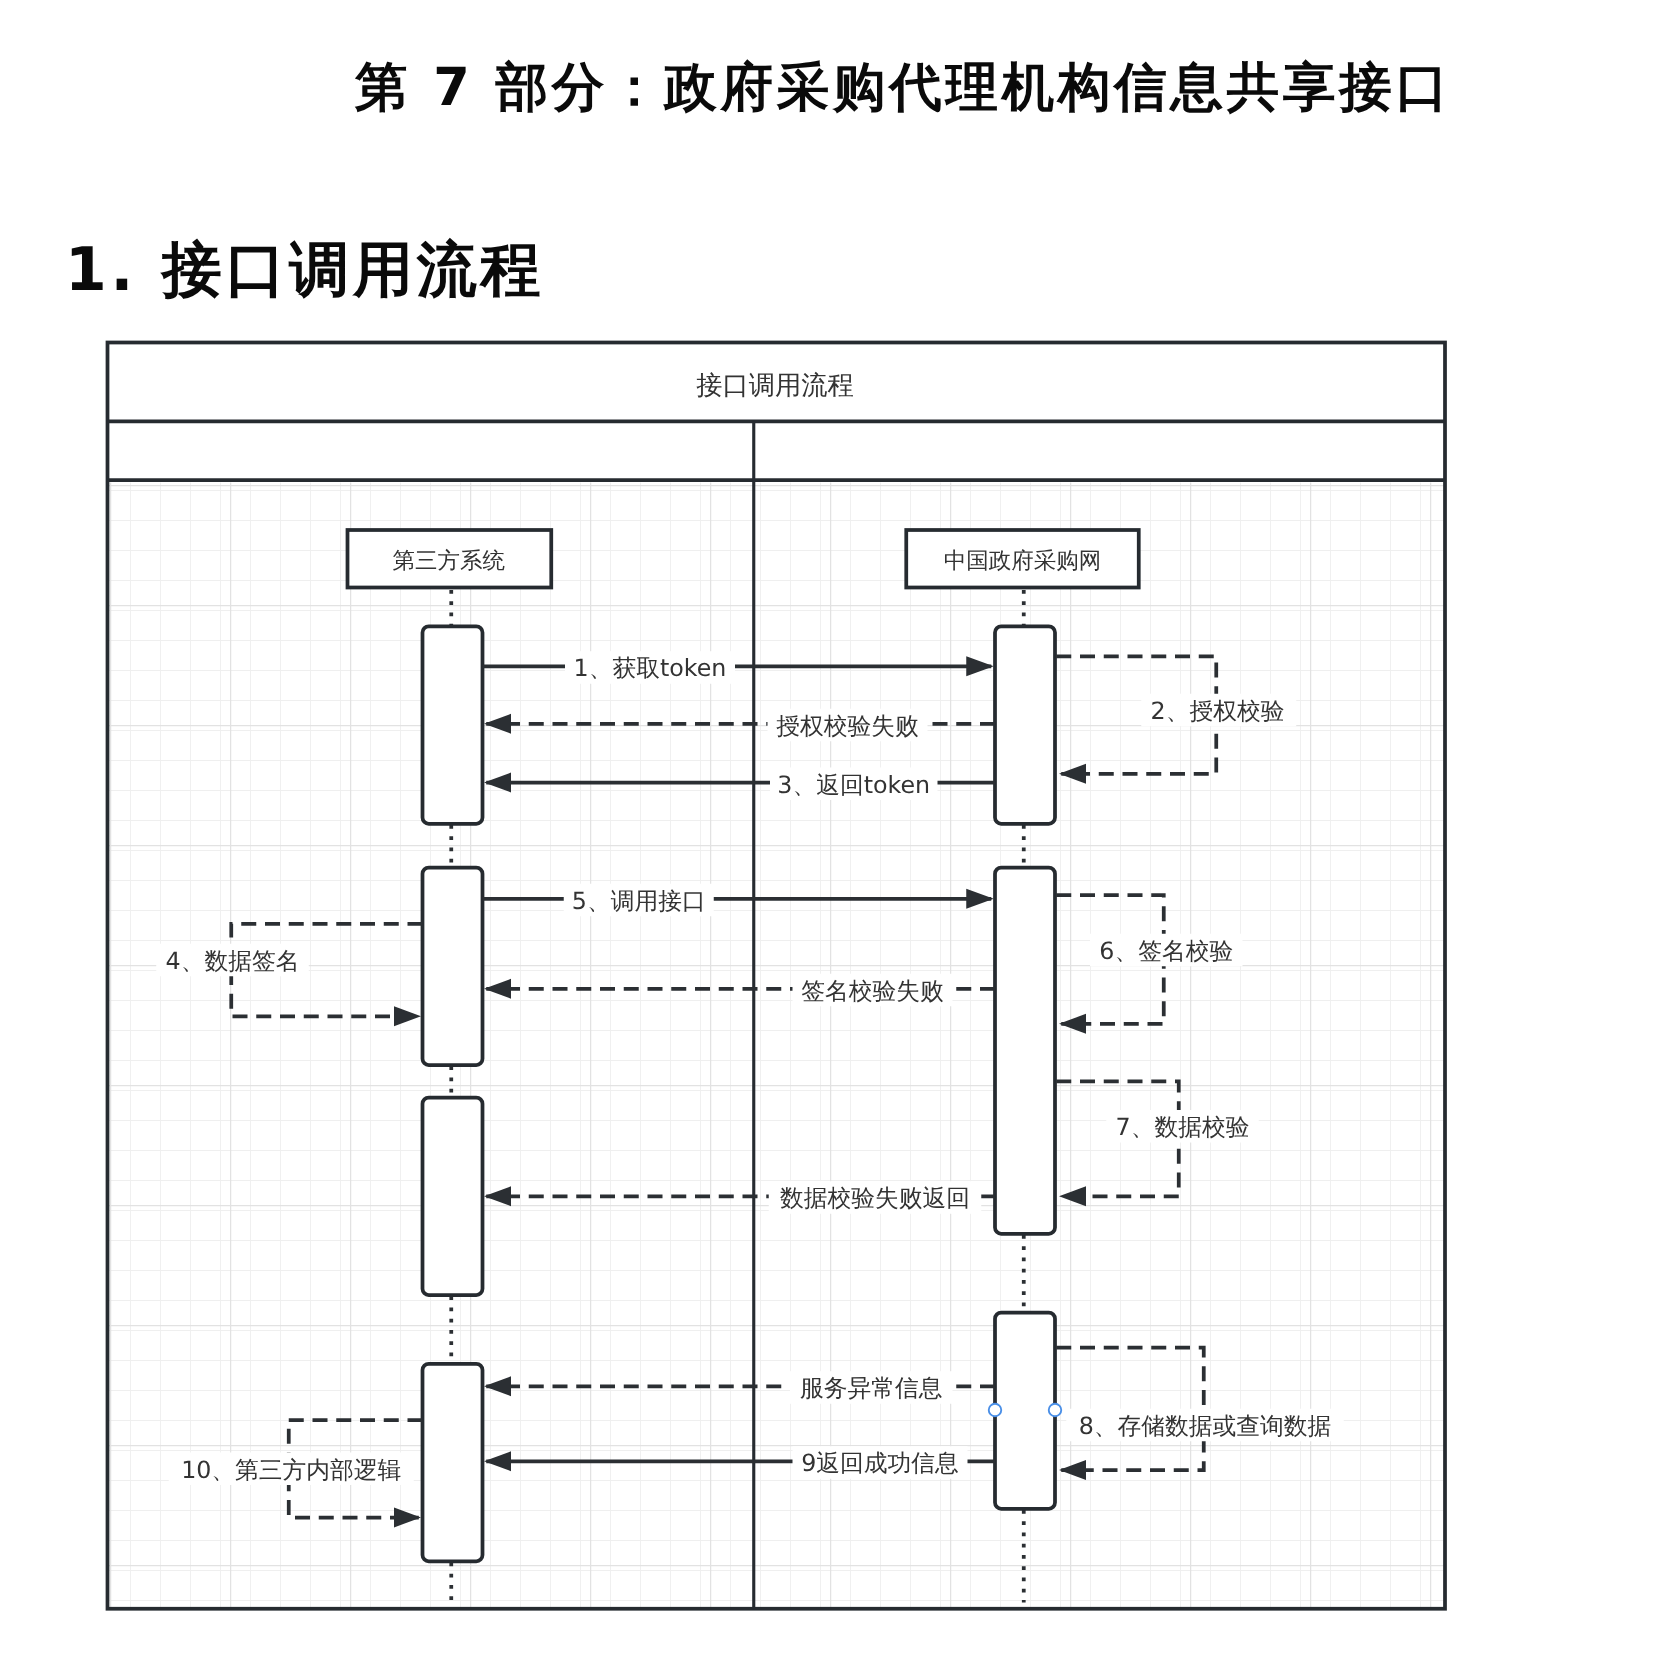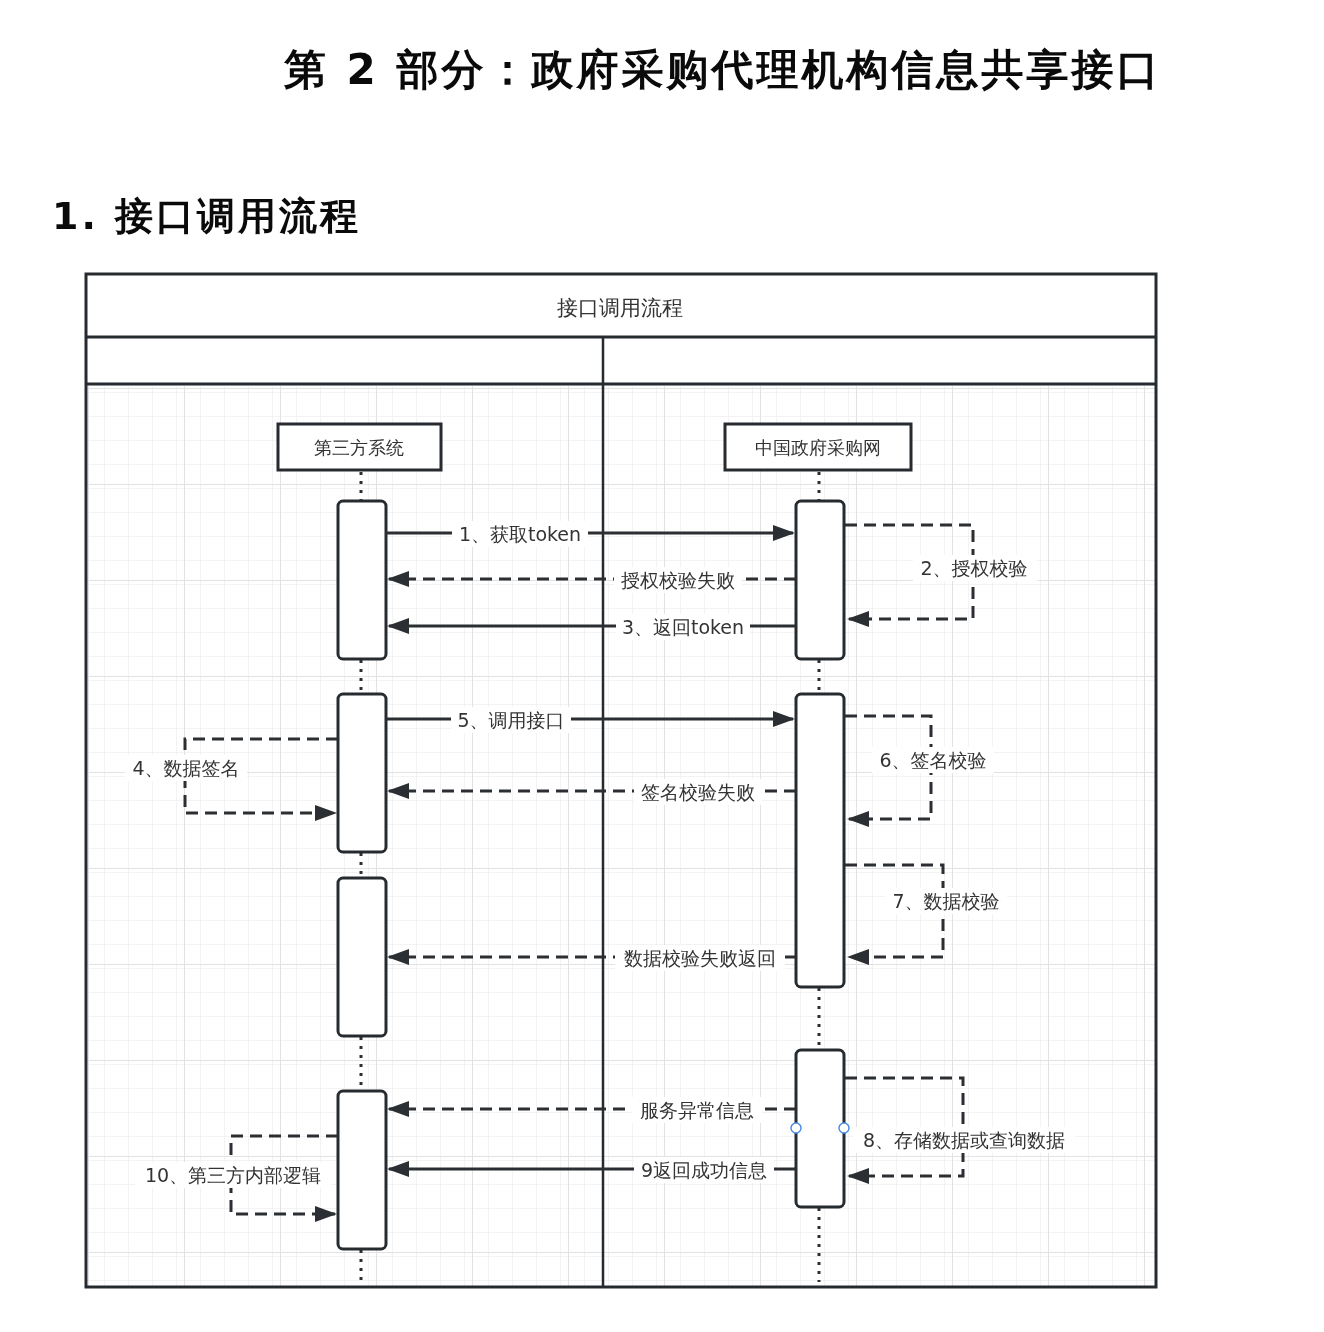--- a/index.html
+++ b/index.html
@@ -1,30 +1,30 @@
 <!DOCTYPE html>
 <html><head>
 <meta charset="utf-8">
 <style>
   html, body { margin:0; padding:0; background:#ffffff; }
   body { width:1324px; height:1332px; position:relative; overflow:hidden;
          font-family:"DejaVu Sans", "Liberation Sans", sans-serif; }
   .doc-title { position:absolute; left:284px; top:40px; font-size:42px; font-weight:bold;
                color:#0a0a0a; letter-spacing:3px; white-space:nowrap; line-height:60px; }
-  .sec-title { position:absolute; left:52px; top:188px; font-size:38px; font-weight:bold;
+  .sec-title { position:absolute; left:52px; top:188px; font-size:48px; font-weight:bold;
                color:#0a0a0a; letter-spacing:3px; white-space:nowrap; line-height:56px; }
   #diagram { position:absolute; left:0; top:0; }
   .lbl { font-family:"DejaVu Sans", sans-serif; font-size:19px; fill:#333333; }
   .hdr { font-family:"DejaVu Sans", sans-serif; font-size:21px; fill:#333333; }
   .actor { font-family:"DejaVu Sans", sans-serif; font-size:18px; fill:#333333; }
 </style>
 </head>
 <body>
 
-<div class="doc-title">第 2 部分：政府采购代理机构信息共享接口</div>
+<div class="doc-title">第 7 部分：政府采购代理机构信息共享接口</div>
 <div class="sec-title">1. 接口调用流程</div>
 
 <svg id="diagram" width="1324" height="1332" viewBox="0 0 1324 1332">
   <defs>
     <pattern id="gminor" width="24" height="24" patternUnits="userSpaceOnUse" x="88" y="388">
       <path d="M24 0 L0 0 0 24" fill="none" stroke="#efefef" stroke-width="1.5"></path>
     </pattern>
     <pattern id="gmajor" width="96" height="96" patternUnits="userSpaceOnUse" x="88" y="388">
       <rect width="96" height="96" fill="url(#gminor)"></rect>
       <path d="M96 0 L0 0 0 96" fill="none" stroke="#e2e2e2" stroke-width="2"></path>

